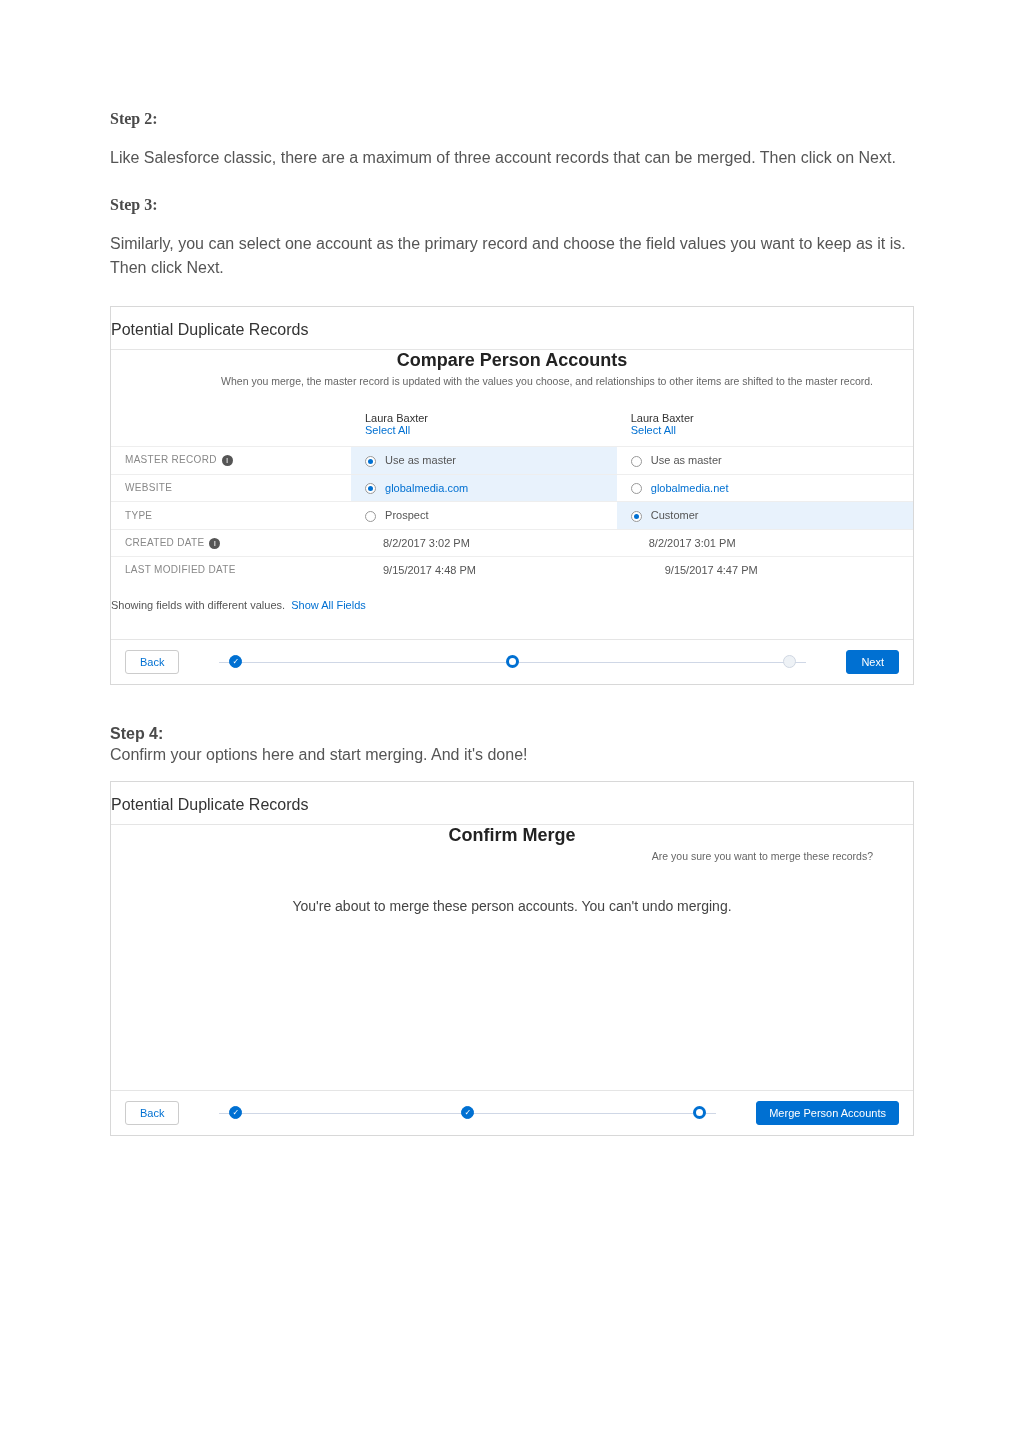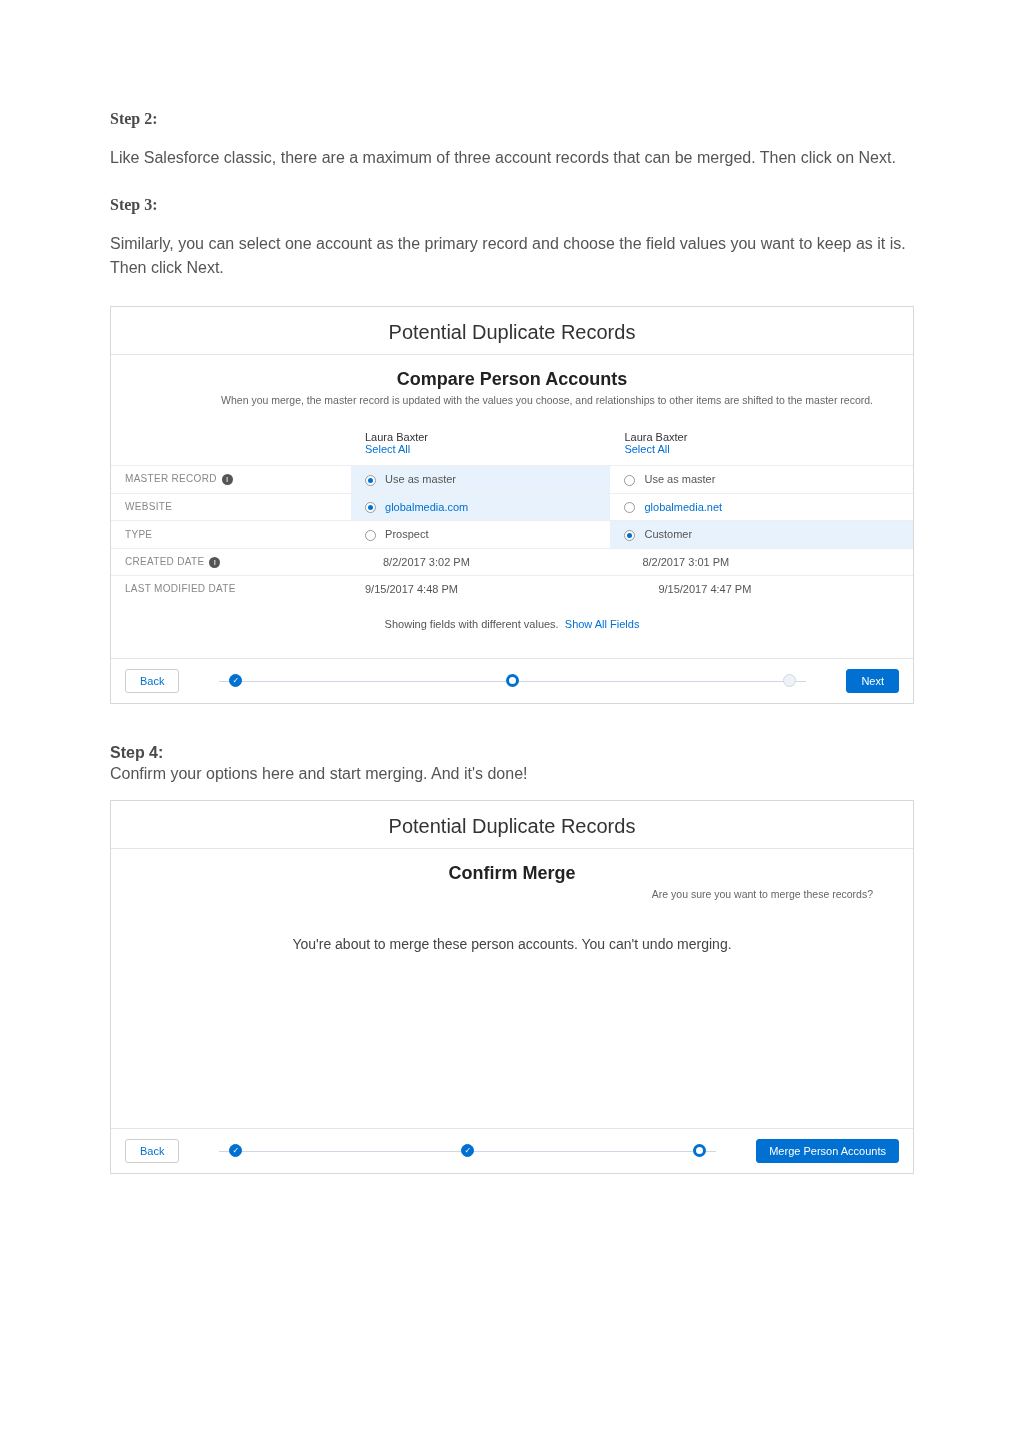--- a/index.html
+++ b/index.html
@@ -29,33 +29,32 @@
     font-size: 16px;
     line-height: 1.5;
     margin-bottom: 26px;
   }
   .panel {
     border: 1px solid #d8d8d8;
     background: #fff;
     margin-bottom: 40px;
   }
   .panel-title {
-    text-align: center;
-    font-size: 20px;
+    text-align: left;
+    font-size: 16px;
     color: #333;
     padding: 14px 0 10px 0;
     border-bottom: 1px solid #e5e5e5;
     font-weight: 400;
   }
   .section-title {
     text-align: center;
     font-size: 18px;
     font-weight: bold;
     color: #222;
-    margin-top: 14px;
   }
   .section-subtitle {
     text-align: right;
     font-size: 10.5px;
     color: #666;
     margin: 4px 40px 18px 40px;
   }
   .compare-table {
     width: 100%;
     border-collapse: collapse;
@@ -100,21 +99,20 @@
     border-radius: 50%;
     background: #555;
     color: #fff;
     font-size: 8px;
     text-align: center;
     line-height: 11px;
     vertical-align: middle;
     margin-left: 2px;
   }
   .showing-line {
-    text-align: center;
     font-size: 11px;
     color: #555;
     padding: 16px 0 28px 0;
   }
   .showing-line a { color: #0070d2; text-decoration: none; }
   .footer-bar {
     display: flex;
     align-items: center;
     padding: 10px 14px;
     border-top: 1px solid #e5e5e5;
@@ -264,21 +262,21 @@
     <tr>
       <td class="col-label">
         <span>CREATED DATE</span>
         <span class="info-icon">i</span>
       </td>
       <td><span style="margin-left:18px">8/2/2017 3:02 PM</span></td>
       <td><span style="margin-left:18px">8/2/2017 3:01 PM</span></td>
     </tr>
     <tr>
       <td class="col-label">LAST MODIFIED DATE</td>
-      <td><span style="">9/15/2017 4:48 PM</span></td>
+      <td><span style="margin-left:18px">9/15/2017 4:48 PM</span></td>
       <td><span style="margin-left:34px">9/15/2017 4:47 PM</span></td>
     </tr>
   </tbody>
     </table>
 
   <div class="showing-line">
     <span>Showing fields with different values.</span>&nbsp;
     <a href="#">Show All Fields</a>
   </div>
 

